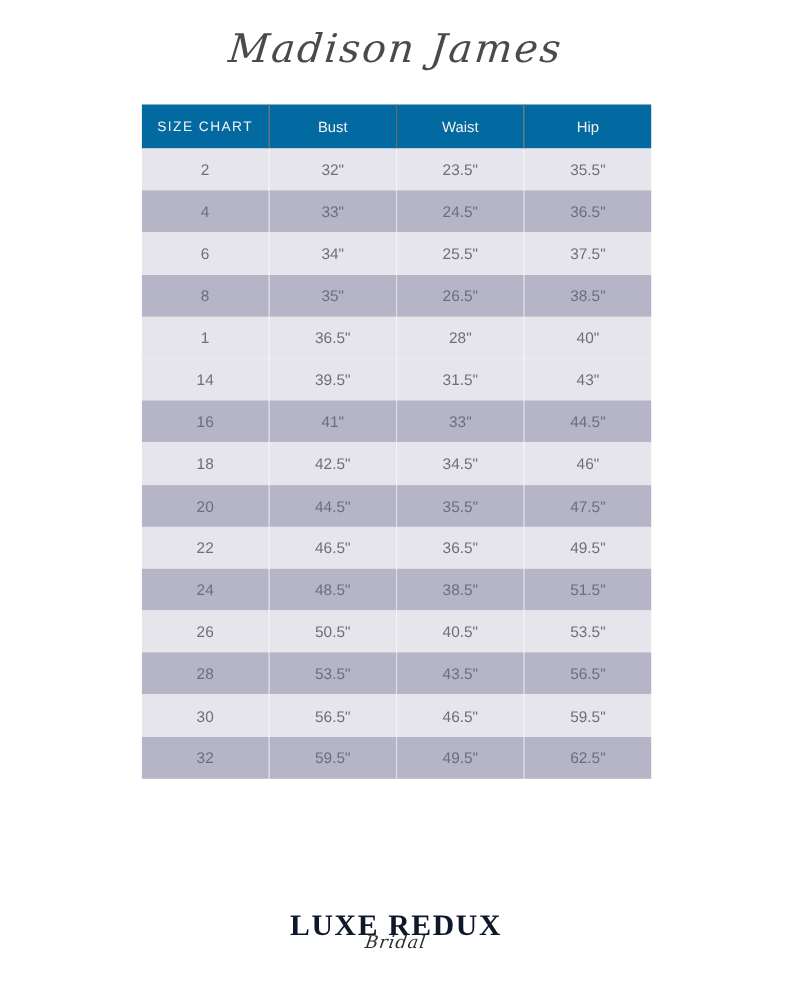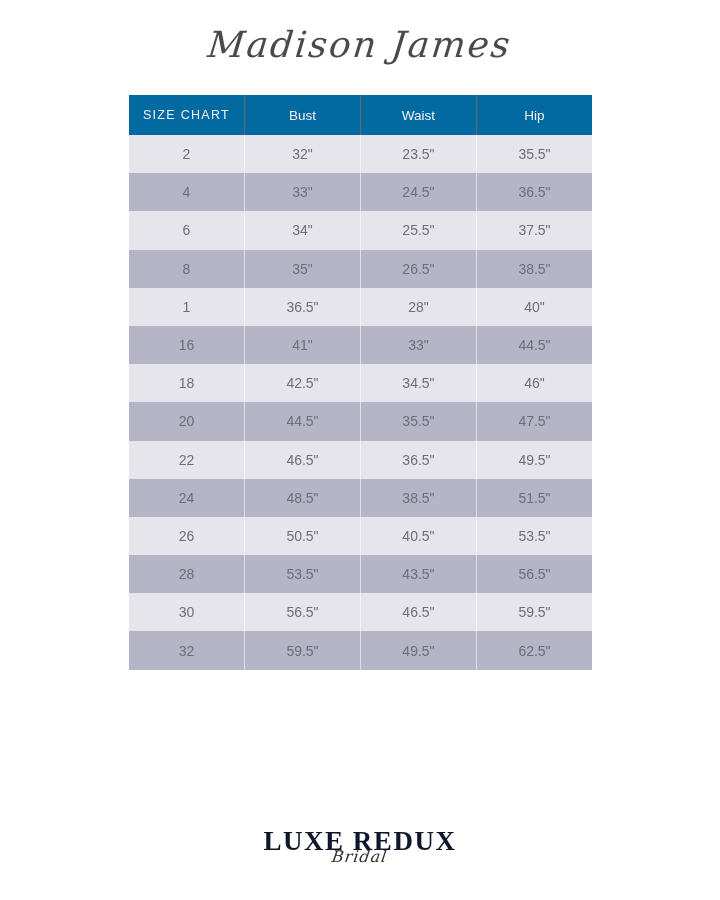--- a/index.html
+++ b/index.html
@@ -170,20 +170,26 @@
           <td>35"</td>
           <td>26.5"</td>
           <td>38.5"</td>
         </tr>
         <tr class="row-light">
           <td>1</td>
           <td>36.5"</td>
           <td>28"</td>
           <td>40"</td>
         </tr>
+        <tr class="row-light">
+          <td>14</td>
+          <td>39.5"</td>
+          <td>31.5"</td>
+          <td>43"</td>
+        </tr>
         <tr class="row-dark">
           <td>16</td>
           <td>41"</td>
           <td>33"</td>
           <td>44.5"</td>
         </tr>
         <tr class="row-light">
           <td>18</td>
           <td>42.5"</td>
           <td>34.5"</td>

